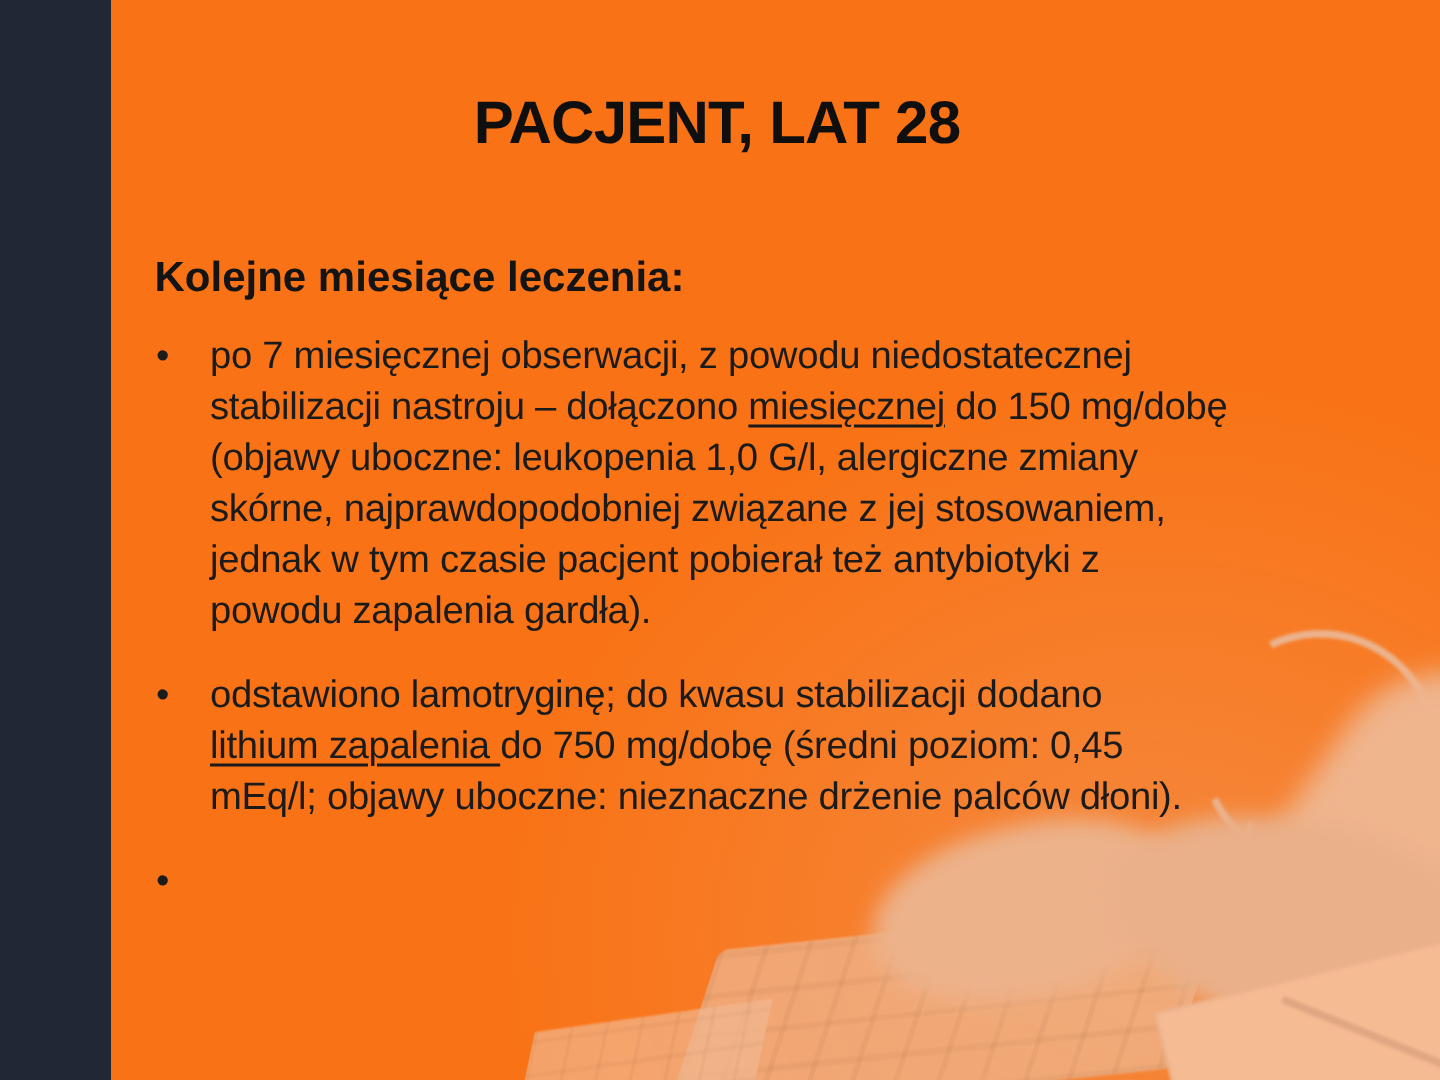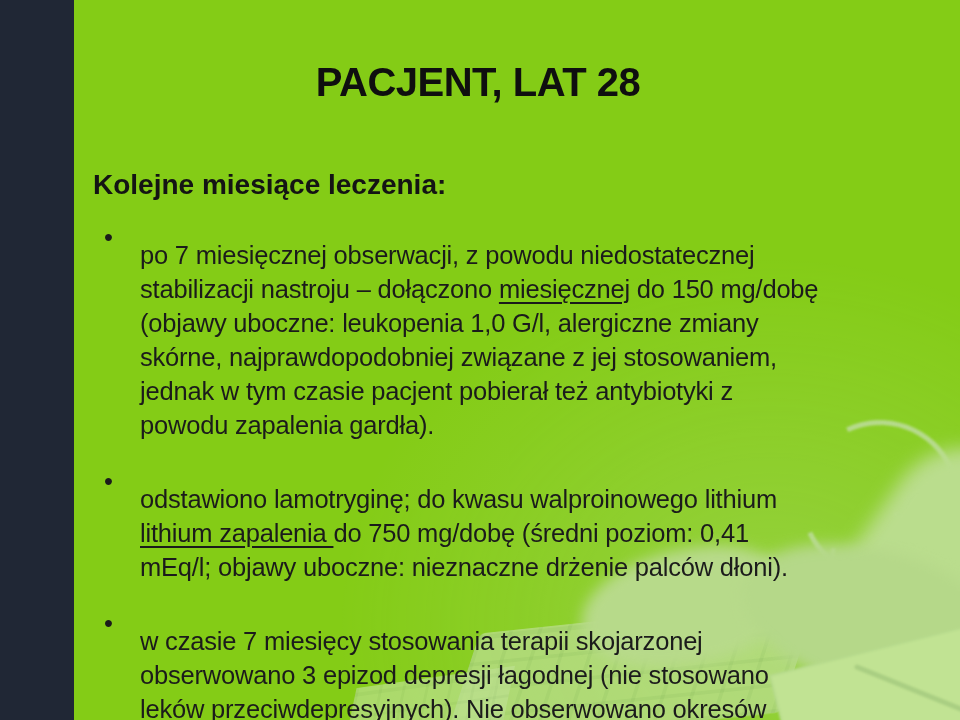--- a/index.html
+++ b/index.html
@@ -1,19 +1,19 @@
 <!DOCTYPE html>
 <html><head>
 <meta charset="utf-8">
 <style>
   html, body { margin: 0; padding: 0; background: #888; }
   .slide {
     position: relative;
     width: 960px; height: 720px;
-    background: #84cc16;
+    background: #f97316;
     overflow: hidden;
     font-family: "Liberation Sans", "DejaVu Sans", sans-serif;
     color: #1a1a1a;
   }
 
   
   .sidebar {
     position: absolute; left: 0; top: 0; width: 74px; height: 720px;
     background: #202735;
   }
@@ -50,27 +50,27 @@
   .wash { left: 0; top: 0; right: 0; bottom: 0; background: radial-gradient(ellipse at 70% 80%, rgba(226,232,238,0.35), rgba(255,255,255,0) 70%); }
 
   
   .title {
     position: absolute; left: 78px; right: 82px; top: 58px;
     text-align: center;
     font-size: 40px; line-height: 48px; font-weight: 700;
     letter-spacing: -0.5px; color: #0f0f0f;
   }
   .heading {
-    position: absolute; left: 93px; top: 168px;
+    position: absolute; left: 103px; top: 168px;
     font-size: 28px; line-height: 34px; font-weight: 700; color: #141414;
   }
   .content { position: absolute; left: 104px; top: 220px; width: 832px; }
   .bullet-item { display: flex; margin-bottom: 22px; font-size: 25.5px; line-height: 34px; letter-spacing: -0.2px; color: #1b1b1b; }
   .bullet-marker { flex: 0 0 36px; }
-  .bullet-text { white-space: pre-wrap; margin-top: 18px; }
+  .bullet-text { white-space: pre-wrap; }
   .u { text-decoration: underline; text-decoration-thickness: 2px; text-underline-offset: 4px; }
 </style>
 </head>
 <body>
 
 <div class="slide">
 
   <div class="sidebar"></div>
 
   <div class="photo">
@@ -98,28 +98,24 @@
       <span class="bullet-text"><span>po 7 miesięcznej obserwacji, z powodu niedostatecznej
 stabilizacji nastroju – dołączono </span><span class="u">miesięcznej</span><span> do 150 mg/dobę
 (objawy uboczne: leukopenia 1,0 G/l, alergiczne zmiany
 skórne, najprawdopodobniej związane z jej stosowaniem,
 jednak w tym czasie pacjent pobierał też antybiotyki z
 powodu zapalenia gardła).</span></span>
     </div>
 
     <div class="bullet-item">
       <span class="bullet-marker">•</span>
-      <span class="bullet-text"><span>odstawiono lamotryginę; do kwasu walproinowego lithium
-</span><span class="u">lithium zapalenia </span><span>do 750 mg/dobę (średni poziom: 0,41
+      <span class="bullet-text"><span>odstawiono lamotryginę; do kwasu stabilizacji dodano
+</span><span class="u">lithium zapalenia </span><span>do 750 mg/dobę (średni poziom: 0,45
 mEq/l; objawy uboczne: nieznaczne drżenie palców dłoni).</span></span>
     </div>
 
     <div class="bullet-item">
       <span class="bullet-marker">•</span>
-      <span class="bullet-text"><span>w czasie 7 miesięcy stosowania terapii skojarzonej
-obserwowano 3 epizod depresji łagodnej (nie stosowano
-leków przeciwdepresyjnych). Nie obserwowano okresów
-podwyższonego nastroju.</span><span class="u"></span><span></span></span>
     </div>
 
   </div>
 
 </div>
 
 </body></html>

